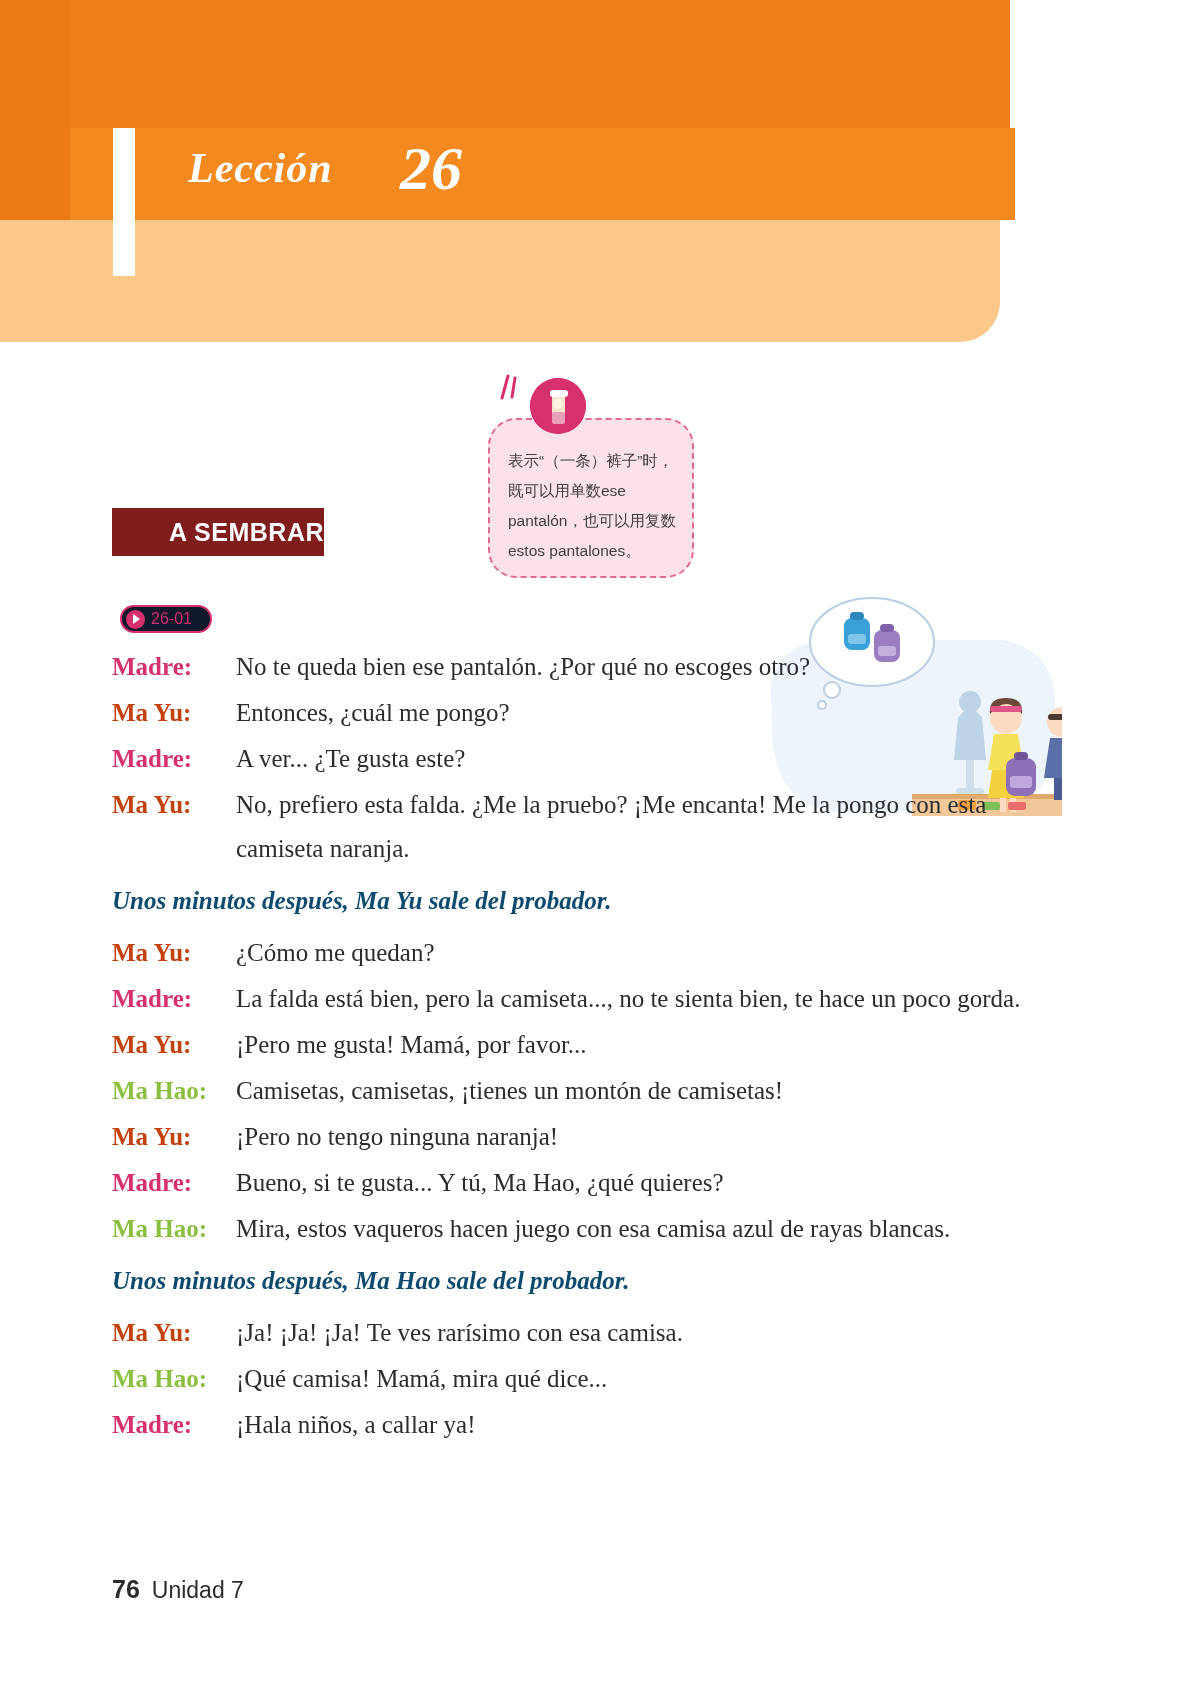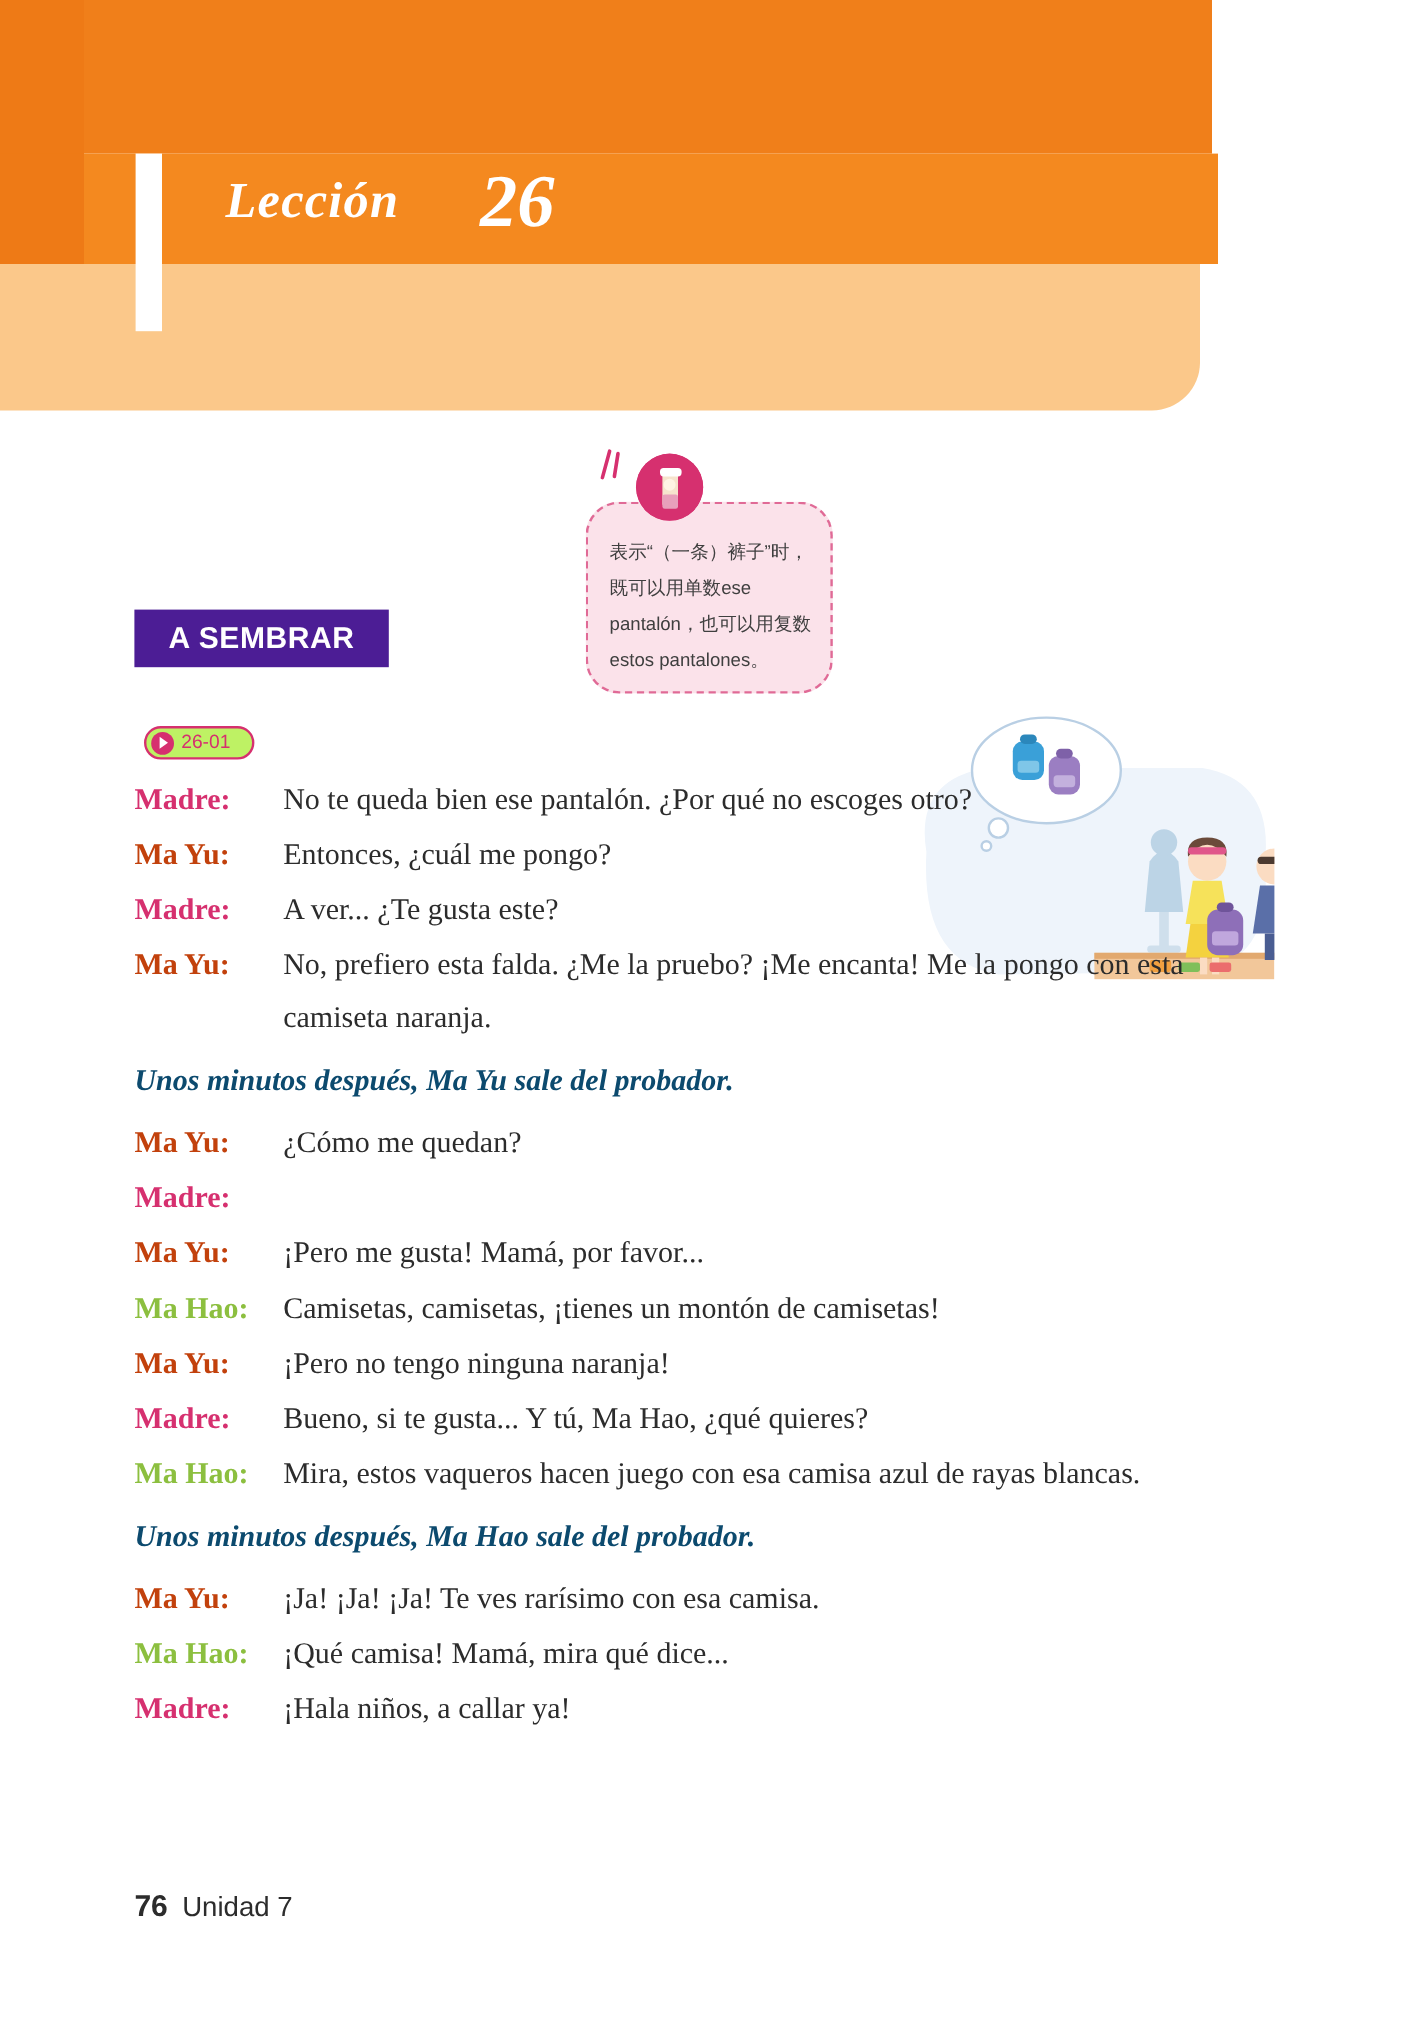--- a/index.html
+++ b/index.html
@@ -97,45 +97,45 @@
        2px 2px 0 #f2971f, -2px 2px 0 #f2971f, 2px -2px 0 #f2971f, -2px -2px 0 #f2971f;
     letter-spacing: 1px;
   }
 
   
   .section-tag {
     position: absolute;
     left: 112px; top: 508px;
     width: 212px;
     height: 48px;
-    background: #4c1d95;
+    background: #7f1d1d;
     display: flex;
     align-items: center;
-    justify-content: center;
+    justify-content: flex-end;
     font-family: "Liberation Sans", sans-serif;
     font-weight: bold;
     font-size: 25px;
     color: #ffffff;
     letter-spacing: 0.5px;
   }
 
   
   .audio-badge {
     position: absolute;
     left: 120px; top: 605px;
     width: 92px;
     height: 28px;
     border: 2px solid #d6306f;
     border-radius: 14px;
     display: flex;
     align-items: center;
     gap: 6px;
     padding-left: 4px;
     box-sizing: border-box;
-    background: #bef264;
+    background: #0f172a;
   }
   .audio-badge .play {
     width: 19px; height: 19px;
     border-radius: 50%;
     background: #d6306f;
     position: relative;
     flex: none;
   }
   .audio-badge .play::after {
     content: "";
@@ -353,20 +353,21 @@
       <div class="speaker mayu">Ma Yu:</div>
       <div class="utterance">No, prefiero esta falda. ¿Me la pruebo? ¡Me encanta! Me la pongo con esta camiseta naranja.</div>
     </div>
     <div class="stage">Unos minutos después, Ma Yu sale del probador.</div>
     <div class="line">
       <div class="speaker mayu">Ma Yu:</div>
       <div class="utterance">¿Cómo me quedan?</div>
     </div>
     <div class="line">
       <div class="speaker madre">Madre:</div>
+      <div class="utterance">La falda está bien, pero la camiseta..., no te sienta bien, te hace un poco gorda.</div>
     </div>
     <div class="line">
       <div class="speaker mayu">Ma Yu:</div>
       <div class="utterance">¡Pero me gusta! Mamá, por favor...</div>
     </div>
     <div class="line">
       <div class="speaker mahao">Ma Hao:</div>
       <div class="utterance">Camisetas, camisetas, ¡tienes un montón de camisetas!</div>
     </div>
     <div class="line">

